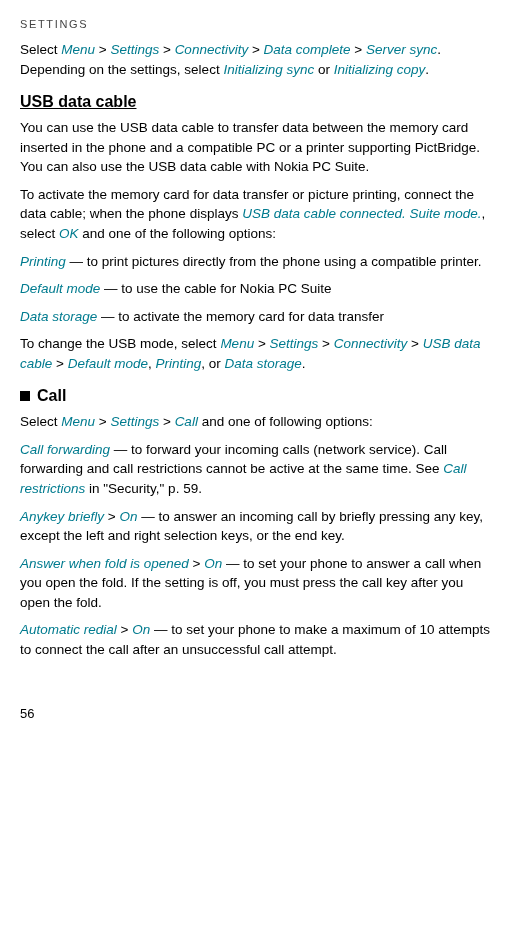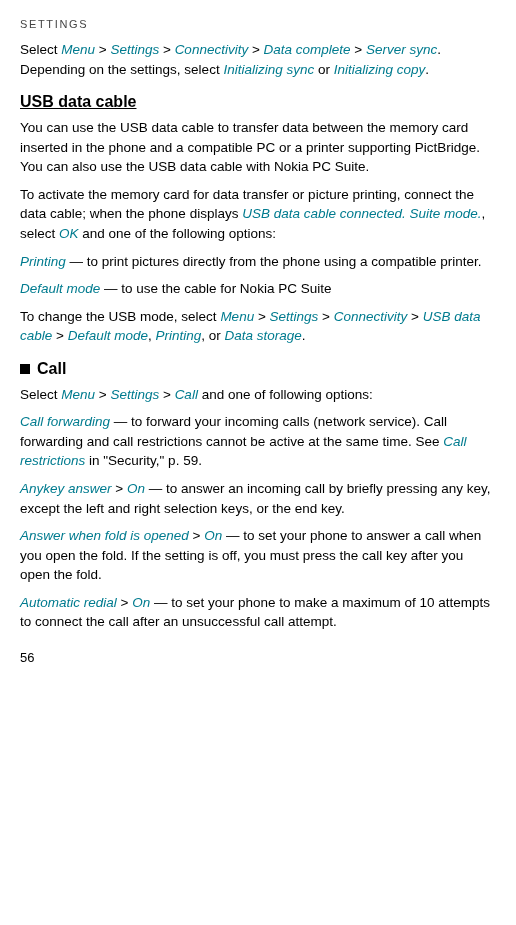--- a/index.html
+++ b/index.html
@@ -50,49 +50,50 @@
     }
     .bullet-heading-text {
       font-size: 16px;
       font-weight: bold;
     }
     .cyan {
       color: #007b8f;
       font-style: italic;
     }
     .page-number {
-      margin-top: 18px;
+      margin-top: 46px;
       font-size: 13px;
     }
   </style>
 </head>
 <body>
 
 <div>
   <div class="page-label">Settings</div>
 </div>
 
 <div>
   <p>Select <span class="cyan">Menu</span> &gt; <span class="cyan">Settings</span> &gt; <span class="cyan">Connectivity</span> &gt; <span class="cyan">Data complete</span> &gt; <span class="cyan">Server sync</span>. Depending on the settings, select <span class="cyan">Initializing sync</span> or <span class="cyan">Initializing copy</span>.</p>
 </div>
 
 <div>
   <div class="section-heading">USB data cable</div>
   <p>You can use the USB data cable to transfer data between the memory card inserted in the phone and a compatible PC or a printer supporting PictBridge. You can also use the USB data cable with Nokia PC Suite.</p>
   <p>To activate the memory card for data transfer or picture printing, connect the data cable; when the phone displays <span class="cyan">USB data cable connected. Suite mode.</span>, select <span class="cyan">OK</span> and one of the following options:</p>
   <p><span class="cyan">Printing</span> — to print pictures directly from the phone using a compatible printer.</p>
   <p><span class="cyan">Default mode</span> — to use the cable for Nokia PC Suite</p>
+  <p><span class="cyan">Data storage</span> — to activate the memory card for data transfer</p>
   <p>To change the USB mode, select <span class="cyan">Menu</span> &gt; <span class="cyan">Settings</span> &gt; <span class="cyan">Connectivity</span> &gt; <span class="cyan">USB data cable</span> &gt; <span class="cyan">Default mode</span>, <span class="cyan">Printing</span>, or <span class="cyan">Data storage</span>.</p>
 </div>
 
 <div>
   <div class="bullet-heading">
     <span class="bullet-square"></span>
     <span class="bullet-heading-text">Call</span>
   </div>
   <p>Select <span class="cyan">Menu</span> &gt; <span class="cyan">Settings</span> &gt; <span class="cyan">Call</span> and one of following options:</p>
   <p><span class="cyan">Call forwarding</span> — to forward your incoming calls (network service). Call forwarding and call restrictions cannot be active at the same time. See <span class="cyan">Call restrictions</span> in "Security," p. 59.</p>
-  <p><span class="cyan">Anykey answer</span> &gt; <span class="cyan">On</span> — to answer an incoming call by briefly pressing any key, except the left and right selection keys, or the end key.</p>
+  <p><span class="cyan">Anykey briefly</span> &gt; <span class="cyan">On</span> — to answer an incoming call by briefly pressing any key, except the left and right selection keys, or the end key.</p>
   <p><span class="cyan">Answer when fold is opened</span> &gt; <span class="cyan">On</span> — to set your phone to answer a call when you open the fold. If the setting is off, you must press the call key after you open the fold.</p>
   <p><span class="cyan">Automatic redial</span> &gt; <span class="cyan">On</span> — to set your phone to make a maximum of 10 attempts to connect the call after an unsuccessful call attempt.</p>
 </div>
 
 <div class="page-number">56</div>
 
 </body></html>

